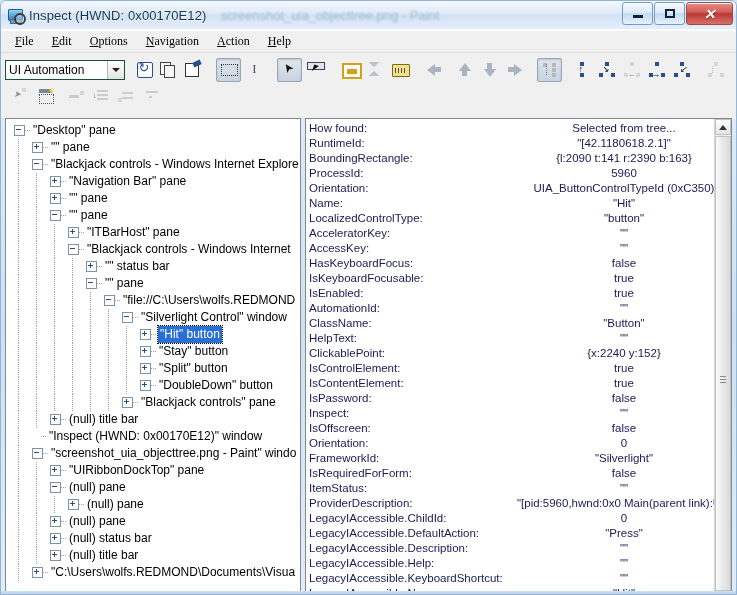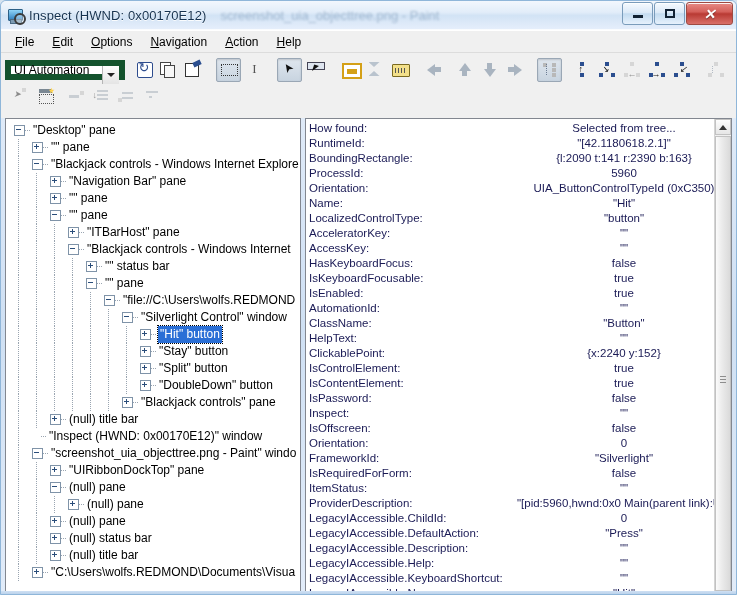--- a/index.html
+++ b/index.html
@@ -71,37 +71,38 @@
   .glyph-min{width:10px;height:3px;background:#123;border:0;margin-top:6px;}
   .glyph-max{width:10px;height:9px;border:2px solid #123;box-sizing:border-box;}
   .glyph-close{font-size:14px;font-weight:bold;color:#fff;line-height:1;text-shadow:0 1px 1px rgba(0,0,0,.4);}
   
   .menubar{
     height:22px;background:#f0f0f0;
     border-top:1px solid #fff;
     display:flex;align-items:center;
     padding-left:5px;
     box-sizing:border-box;
+    font-family:Liberation Serif, serif;
   }
   .menu-item{
     font-size:12px;color:#000;padding:2px 9px;cursor:default;white-space:nowrap;
   }
   .menu-item u{text-decoration:underline;}
   
   .toolbar{
     background:#f0f0f0;
     border-top:1px solid #dcdcdc;
     padding:3px 0 0 4px;
     height:66px;box-sizing:border-box;
   }
   .trow{display:flex;align-items:center;height:27px;}
   .trow2{display:flex;align-items:center;height:24px;padding-left:4px;}
   .combo{
     width:120px;height:20px;box-sizing:border-box;
-    border:6px solid #14532d;background:#fff;
+    border:1px solid #14532d;background:#fff;
     display:flex;align-items:center;
     font-size:12px;color:#000;padding-left:3px;
     position:relative;margin-right:6px;
   }
   .combo .arrowbox{
     position:absolute;right:0;top:0;width:16px;height:18px;
     background:linear-gradient(to bottom,#fdfdfd,#e4e4e4);
     border-left:1px solid #b5b5b5;
     display:flex;align-items:center;justify-content:center;
   }

